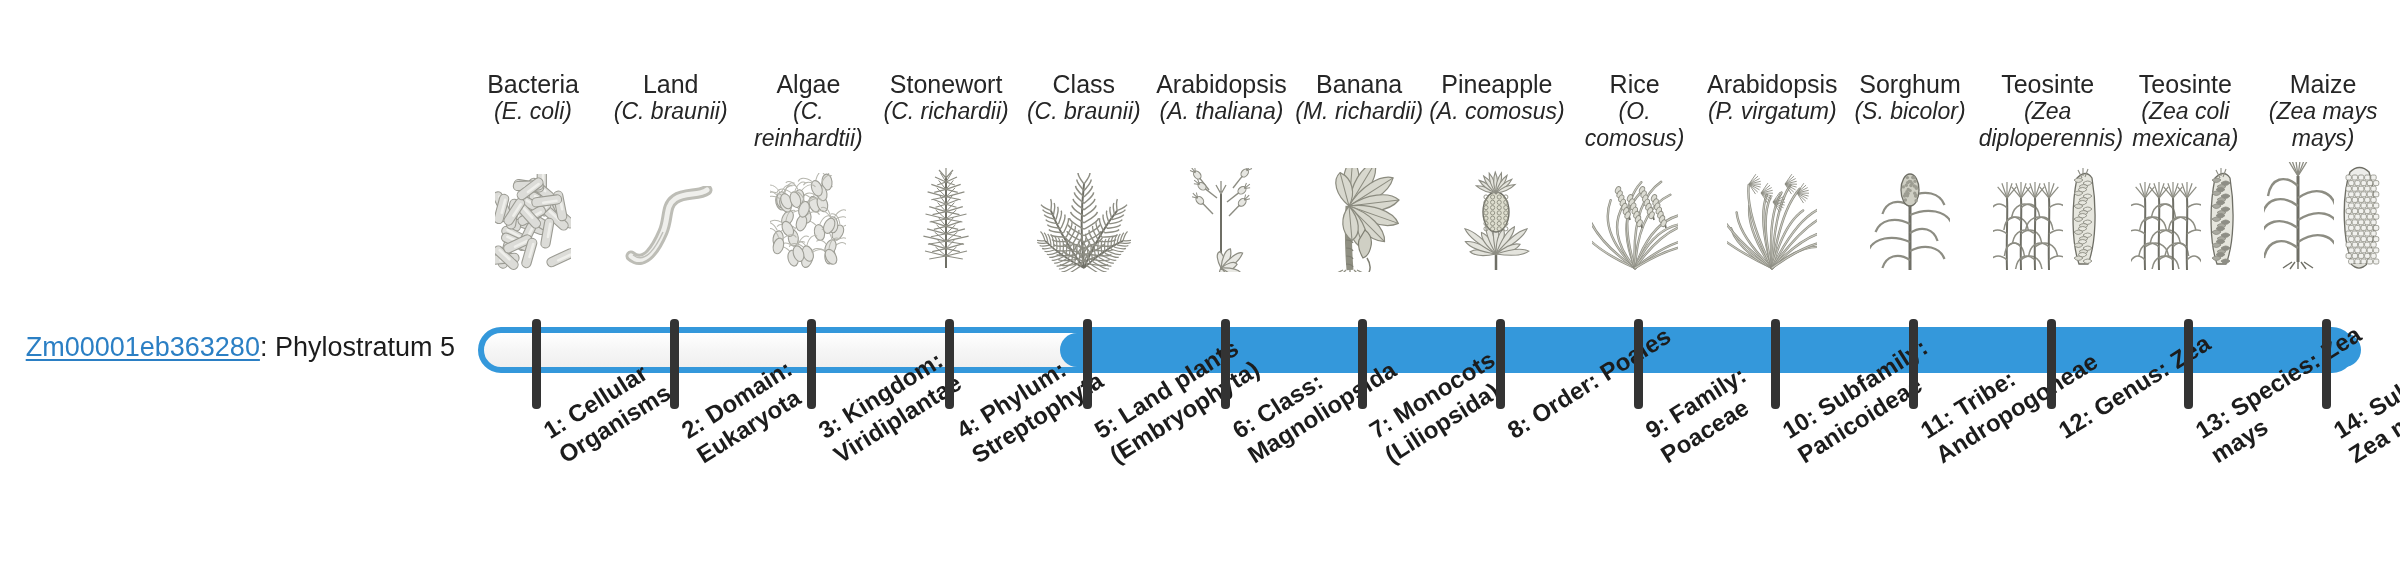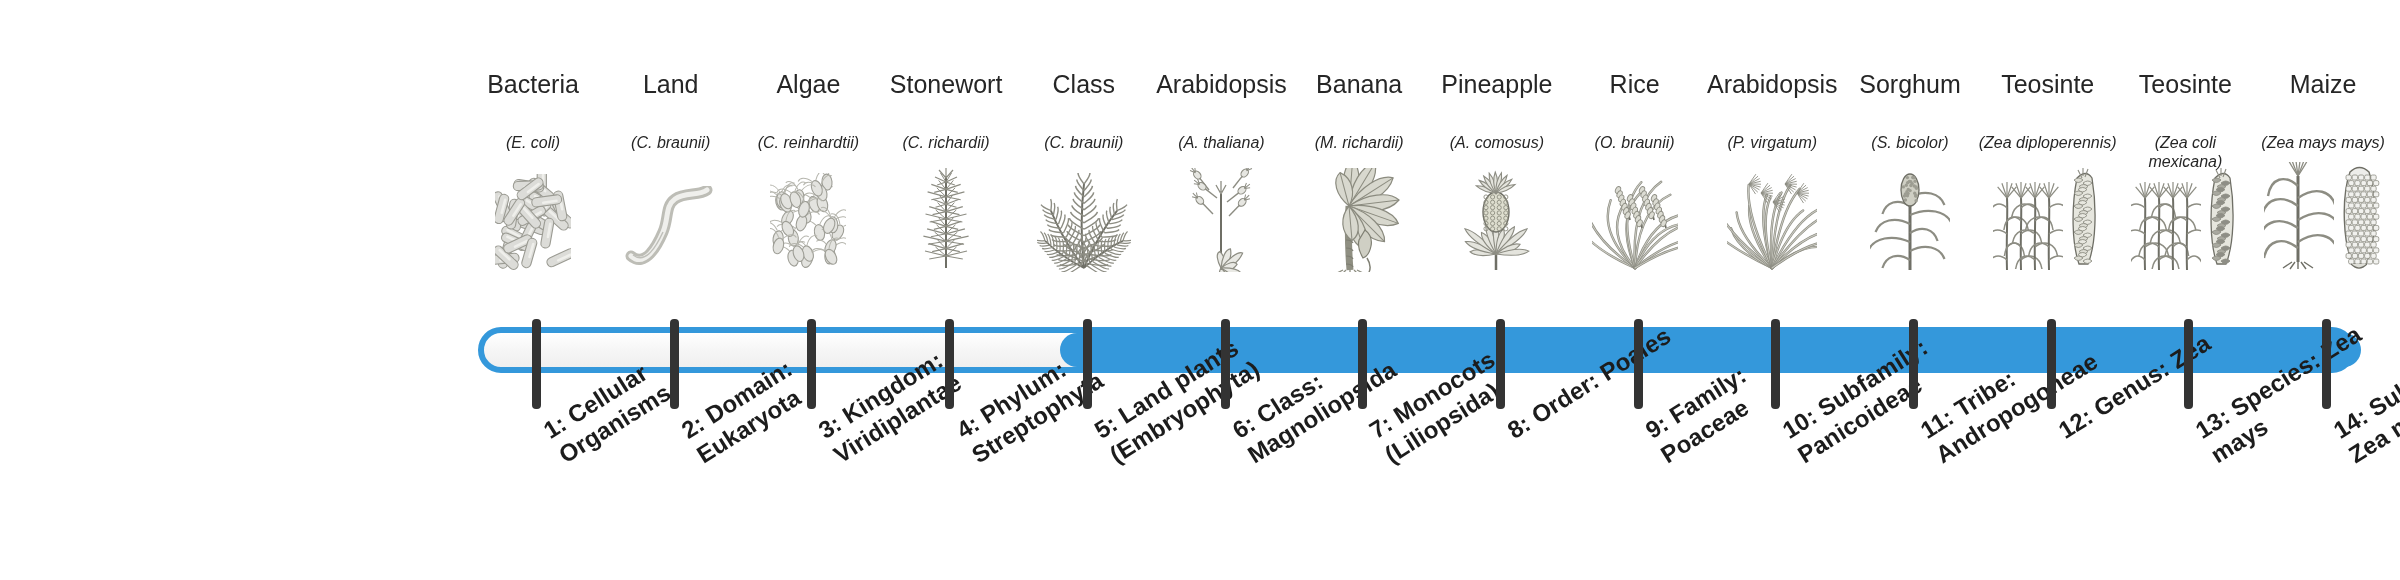--- a/index.html
+++ b/index.html
@@ -60,25 +60,24 @@
     color: #262626;
     margin-top: 8px;
   }
   
   .sname {
     position: absolute;
     top: 98px;
     left: 0;
     width: 138px;
     text-align: center;
-    font-size: 16px;
+    font-size: 23px;
     line-height: 1.18;
     font-style: italic;
     color: #262626;
-    margin-top: 36px;
   }
 
   
   .organism {
     position: absolute;
     top: 160px;
     left: 0;
     width: 138px;
     height: 112px;
     display: flex;
@@ -135,20 +134,23 @@
     box-sizing: border-box;
     background: #3498db;
     border-radius: 23px;
   }
 </style>
 </head>
 <body>
 
 <div id="stage">
 
+  <div id="gene-label">
+    <span class="gene-id">Zm00001eb363280</span><span>: </span><span>Phylostratum 5</span>
+  </div>
 
   <div id="bar-track">
     <div id="bar-fill" style="left: 575.8px; width: 1301.2px;"></div>
   </div>
 
   <div id="columns">
       <div class="col" style="left: 533px;">
         <div class="cname">Bacteria</div>
         <div class="sname">(E. coli)</div>
         <div class="organism">
@@ -953,21 +955,21 @@
             <g transform="translate(38,25) rotate(66)">
               <path d="M0 0 C 3 -9, 2 -16, 0 -21 C -2 -16, -3 -9, 0 0 Z" fill="#e4e4dd" stroke="#8d8d83" stroke-width="1.1"></path>
             </g>
           </svg>
         </div>
         <div class="tick"></div>
         <div class="rank">8: Order: Poales</div>
       </div>
       <div class="col" style="left: 1634.6px;">
         <div class="cname">Rice</div>
-        <div class="sname">(O. braunii)</div>
+        <div class="sname">(O. comosus)</div>
         <div class="organism">
           <svg width="86" height="104" viewBox="0 0 86 104">
             <g transform="translate(43,100) rotate(-62.7)">
       <path d="M0 0 C -3 -48.15734739368999, 7.8 -74.42499142661178, 26 -87.5588134430727" fill="none" stroke="#8d8d83" stroke-width="2.4" stroke-linecap="round"></path>
       <path d="M0 0 C -3 -48.15734739368999, 7.8 -74.42499142661178, 26 -87.5588134430727" fill="none" stroke="#c9c9c0" stroke-width="1" stroke-linecap="round"></path>
             </g>
             <g transform="translate(43,100) rotate(-51.5)">
       <path d="M0 0 C -3 -46.50640432098766, 7.8 -71.87353395061729, 26 -84.5570987654321" fill="none" stroke="#8d8d83" stroke-width="2.4" stroke-linecap="round"></path>
       <path d="M0 0 C -3 -46.50640432098766, 7.8 -71.87353395061729, 26 -84.5570987654321" fill="none" stroke="#c9c9c0" stroke-width="1" stroke-linecap="round"></path>
             </g>

